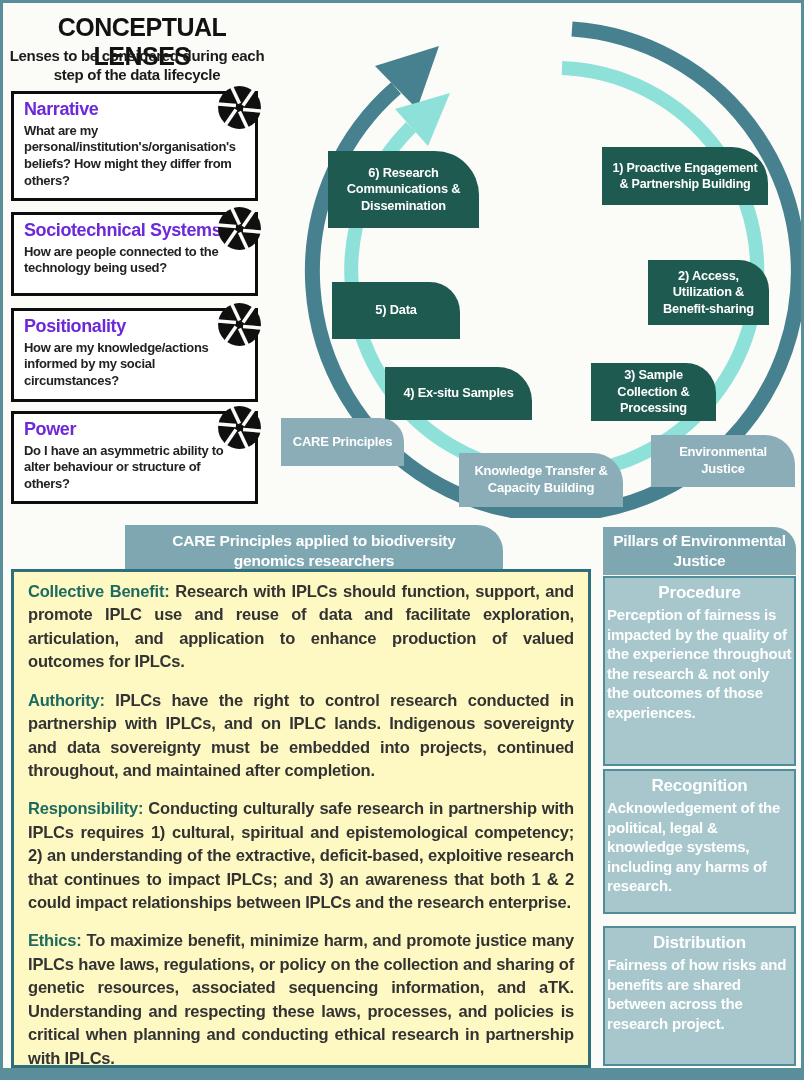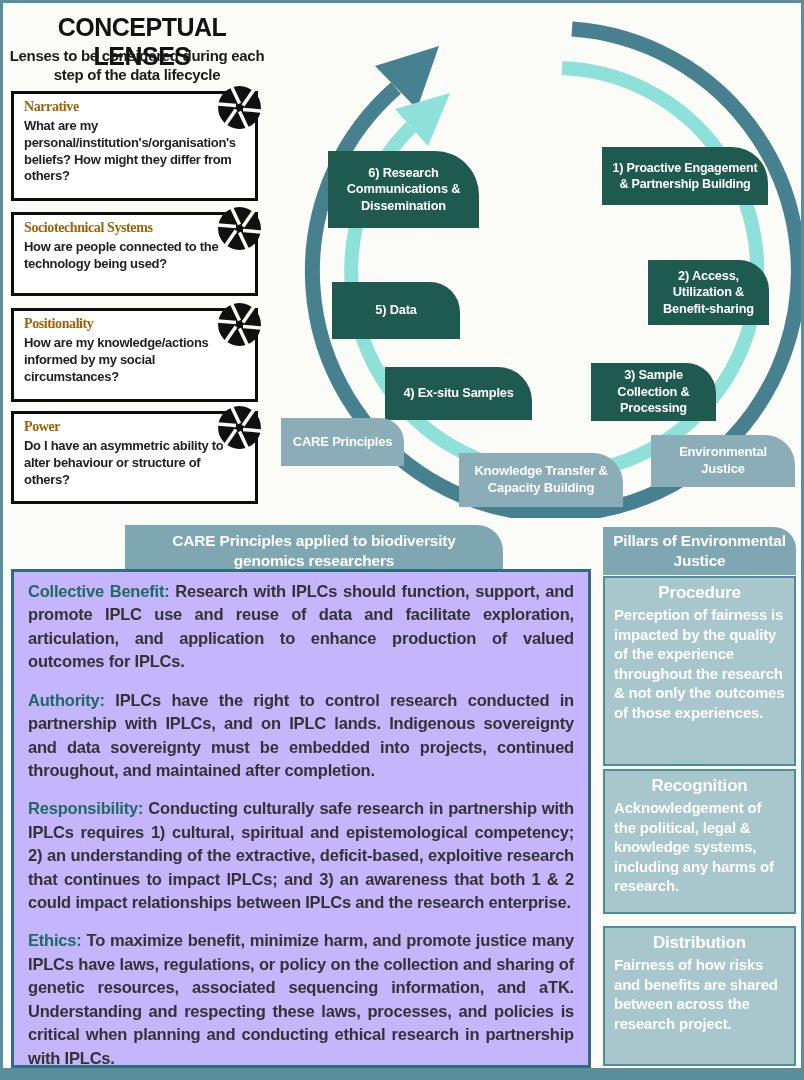--- a/index.html
+++ b/index.html
@@ -17,21 +17,21 @@
   #lens-title{left:10px;top:10px;width:258px;text-align:center;
     font-size:25px;font-weight:bold;letter-spacing:-0.5px;color:#121212;}
   #lens-subtitle{left:6px;top:44px;width:256px;text-align:center;
     font-size:15px;font-weight:bold;letter-spacing:-0.3px;color:#1b1b1b;line-height:1.25;}
   .lens-box{left:8px;width:247px;background:#fff;border:3px solid #0d0d0d;
     padding:5px 10px 5px 10px;}
   #lens-0{top:88px;height:110px;}
   #lens-1{top:209px;height:84px;}
   #lens-2{top:305px;height:94px;}
   #lens-3{top:408px;height:93px;}
-  .lens-name{font-size:14px;font-weight:bold;letter-spacing:-0.4px;color:#a16207;line-height:1.2;font-family:Liberation Serif, serif;}
+  .lens-name{font-size:18px;font-weight:bold;letter-spacing:-0.4px;color:#6d28d9;line-height:1.2;}
   .lens-q{font-size:13px;font-weight:bold;letter-spacing:-0.3px;color:#222;line-height:1.3;margin-top:2px;width:208px;}
   #lens-1 .lens-q, #lens-2 .lens-q{width:218px;}
   .aperture{position:absolute;top:-11px;right:-9px;width:49px;height:49px;}
 
   
   #lifecycle-svg{left:0;top:0;width:804px;height:515px;pointer-events:none;}
   #lifecycle-center{left:468px;top:213px;width:175px;text-align:center;
     font-size:28px;font-weight:bold;letter-spacing:-0.5px;color:#161616;line-height:1.25;}
   .stage{background:var(--dark-green,#1f5a50);color:#fff;font-weight:bold;
     display:flex;align-items:center;justify-content:center;text-align:center;
@@ -46,32 +46,32 @@
     display:flex;align-items:center;justify-content:center;text-align:center;
     font-size:13px;letter-spacing:-0.2px;line-height:1.3;padding:3px 8px;}
   #support-care{left:278px;top:415px;width:123px;height:48px;border-radius:0 24px 0 0;}
   #support-kt{left:456px;top:450px;width:164px;height:54px;border-radius:0 30px 0 0;}
   #support-ej{left:648px;top:432px;width:144px;height:52px;border-radius:0 30px 0 0;}
 
   
   #care-header{left:122px;top:522px;width:378px;height:52px;background:var(--slate-dark,#7fa7b2);
     border-radius:0 26px 0 0;color:#fff;font-weight:bold;font-size:15.5px;letter-spacing:-0.2px;
     display:flex;align-items:center;justify-content:center;text-align:center;line-height:1.3;padding:0 24px;}
-  #care-box{left:8px;top:566px;width:580px;height:499px;background:#c4b5fd;
+  #care-box{left:8px;top:566px;width:580px;height:499px;background:#fef9c3;
     border:3px solid #2f6f7b;padding:8px 14px 6px 14px;}
   .care-para{margin:0 0 15px 0;font-size:16.5px;line-height:1.42;letter-spacing:-0.2px;
     color:#333;font-weight:bold;text-align:justify;}
   .care-term{color:var(--term,#1d6b60);}
 
   
   #pillars-header{left:600px;top:524px;width:193px;height:48px;background:var(--slate-dark,#7fa7b2);
     border-radius:0 22px 0 0;color:#fff;font-weight:bold;font-size:15.5px;letter-spacing:-0.2px;
     display:flex;align-items:center;justify-content:center;text-align:center;line-height:1.3;}
   .pillar{left:600px;width:193px;background:var(--pale,#a7c7cd);border:2px solid #4e8d99;
-    padding:4px 9px;color:#fff;}
+    padding:4px 2px;color:#fff;}
   #pillar-0{top:573px;height:190px;}
   #pillar-1{top:766px;height:145px;}
   #pillar-2{top:923px;height:140px;}
   .pillar-title{font-size:17px;font-weight:bold;text-align:center;letter-spacing:-0.2px;line-height:1.3;}
   .pillar-text{font-size:15px;font-weight:bold;letter-spacing:-0.2px;line-height:1.3;margin-top:1px;}
 
   #bottom-bar{left:0;bottom:0;width:100%;height:9px;background:var(--frame,#598e9a);}
 </style>
 </head>
 <body>

